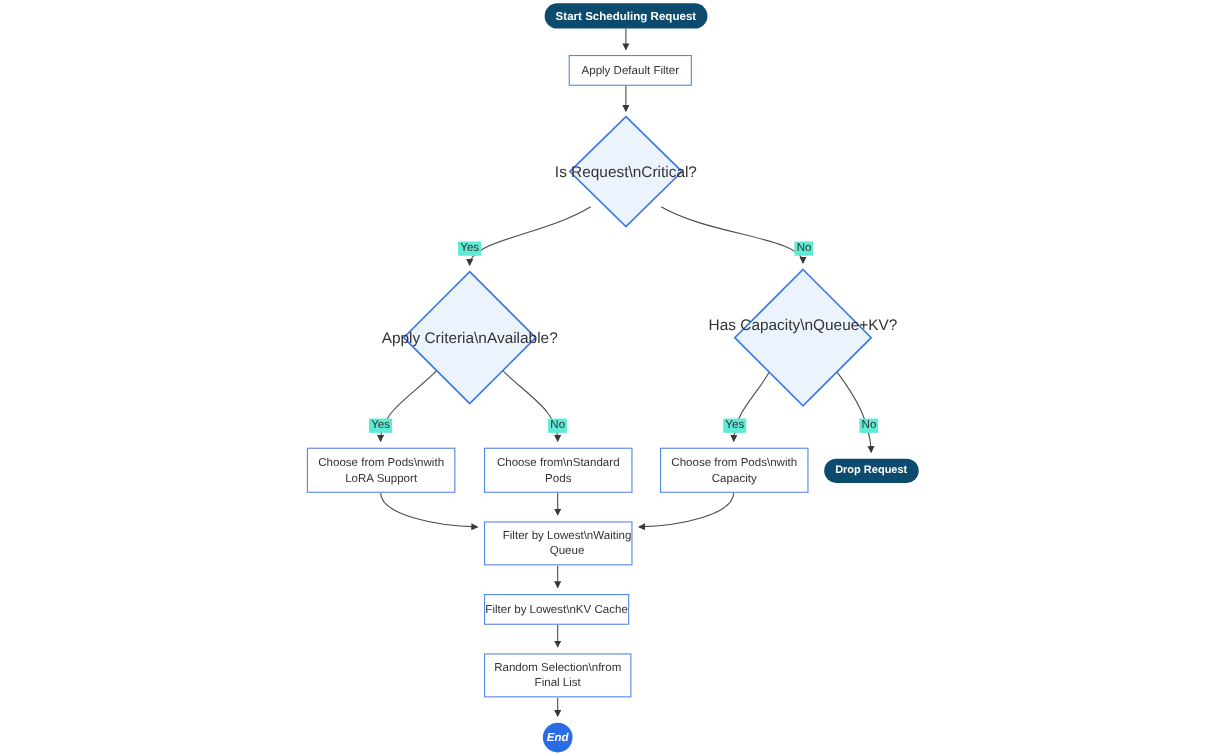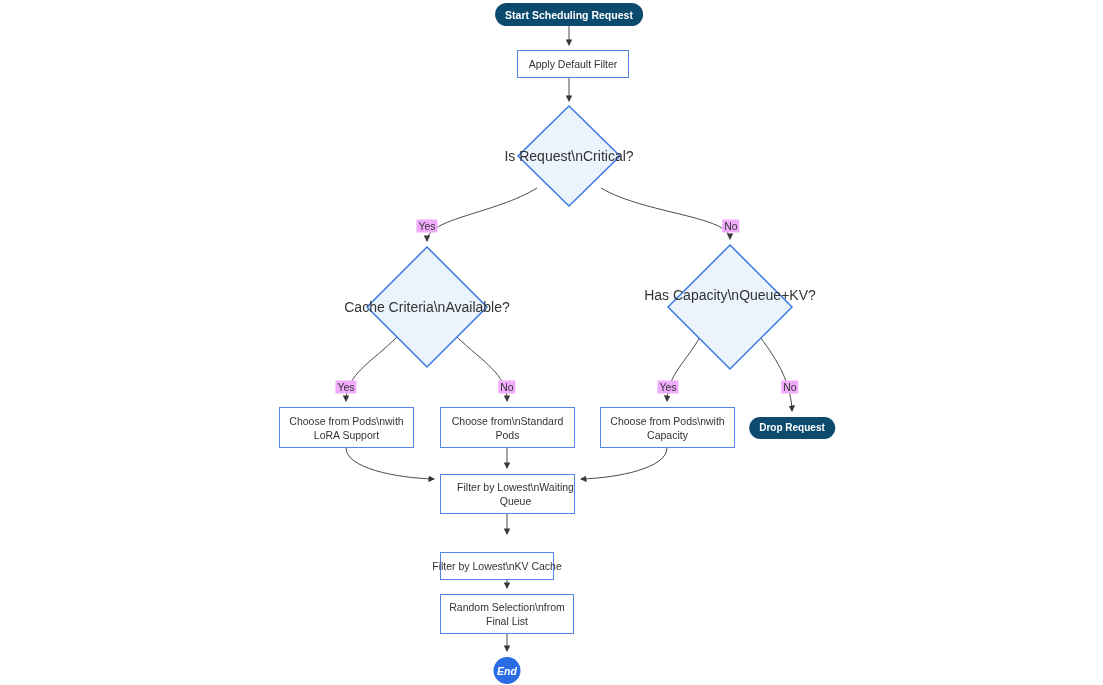--- a/index.html
+++ b/index.html
@@ -21,21 +21,21 @@
   .circle{
     background:#2a6ce4;color:#ffffff;font-weight:bold;border-radius:50%;
     width:27px;height:27px;transform:translateX(-50%);font-size:10.5px;font-style:italic;
   }
   .diamond-label{
     position:absolute;transform:translate(-50%,-50%);white-space:nowrap;
     font-size:14px;color:#333333;text-align:right;
   }
   .edge-label{
     position:absolute;transform:translate(-50%,-50%);
-    background:#f0abfc;color:#333333;font-size:10.5px;line-height:13px;
+    background:#5eead4;color:#333333;font-size:10.5px;line-height:13px;
     padding:0 2px;white-space:nowrap;
   }
   .nowrap{white-space:nowrap;}
 </style>
 </head>
 <body>
 
 <div class="canvas">
 
   <svg class="edges" width="1103" height="685" viewBox="0 0 1103 685">
@@ -69,21 +69,21 @@
 
   <div class="node pill" style="left:569px;top:3px;">
     <span>Start Scheduling Request</span>
   </div>
 
   <div class="node rect" style="left:517px;top:50px;width:112px;height:28px;">
     <span class="nowrap">Apply Default Filter</span>
   </div>
 
   <div class="diamond-label" style="left:569px;top:156px;">Is Request\nCritical?</div>
-  <div class="diamond-label" style="left:427px;top:307px;">Cache Criteria\nAvailable?</div>
+  <div class="diamond-label" style="left:427px;top:307px;">Apply Criteria\nAvailable?</div>
   <div class="diamond-label" style="left:730px;top:295px;">Has Capacity\nQueue+KV?</div>
 
   <div class="node rect" style="left:279px;top:407px;width:135px;height:41px;">
     <span class="nowrap">Choose from Pods\nwith</span>
     <span class="nowrap">LoRA Support</span>
   </div>
 
   <div class="node rect" style="left:440px;top:407px;width:135px;height:41px;">
     <span class="nowrap">Choose from\nStandard</span>
     <span class="nowrap">Pods</span>
@@ -96,21 +96,21 @@
 
   <div class="node pill" style="left:792px;top:417px;height:22px;font-size:10px;">
     <span>Drop Request</span>
   </div>
 
   <div class="node rect" style="left:440px;top:474px;width:135px;height:40px;padding-left:16px;">
     <span class="nowrap">Filter by Lowest\nWaiting</span>
     <span class="nowrap">Queue</span>
   </div>
 
-  <div class="node rect" style="left:440px;top:540px;width:114px;height:28px;margin-top:12px;">
+  <div class="node rect" style="left:440px;top:540px;width:132px;height:28px;">
     <span class="nowrap">Filter by Lowest\nKV Cache</span>
   </div>
 
   <div class="node rect" style="left:440px;top:594px;width:134px;height:40px;">
     <span class="nowrap">Random Selection\nfrom</span>
     <span class="nowrap">Final List</span>
   </div>
 
   <div class="node circle" style="left:507px;top:657px;">
     <span>End</span>

